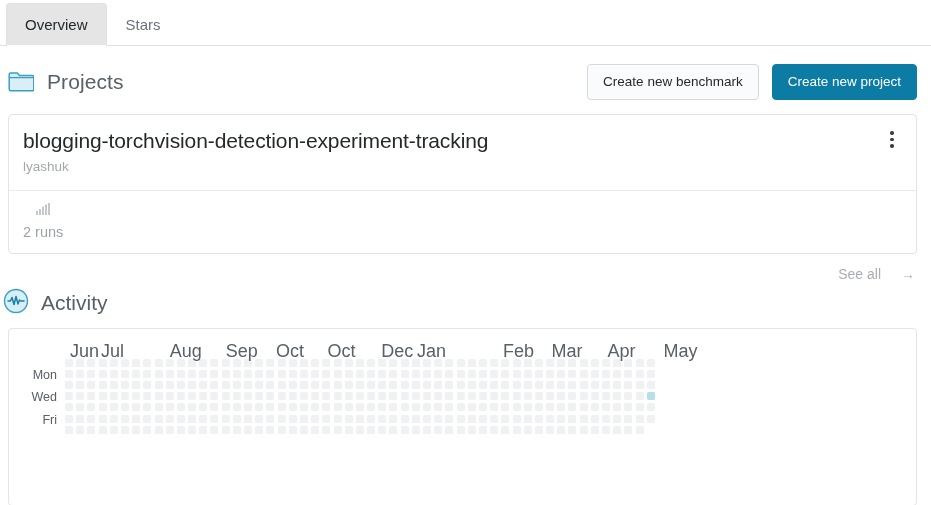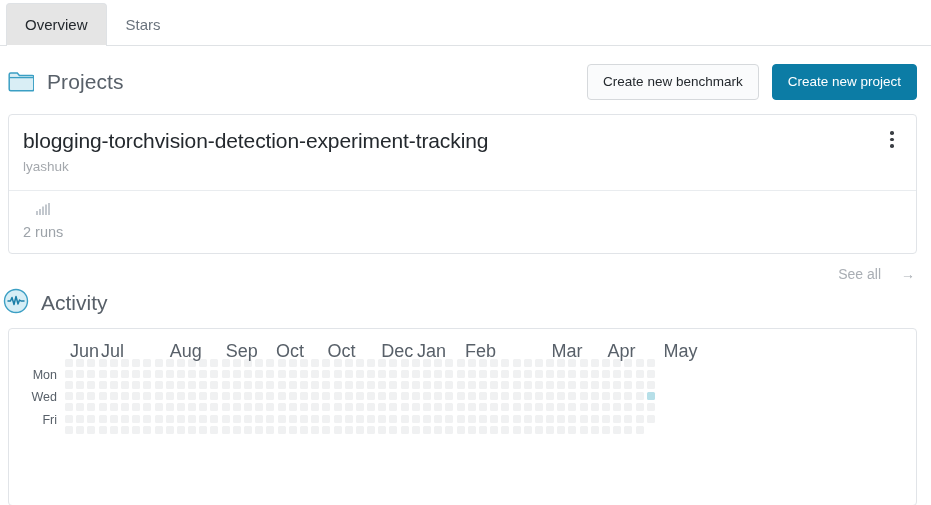--- a/index.html
+++ b/index.html
@@ -343,21 +343,21 @@
     <div class="heatmap">
       <div class="month-row" id="month-row">
           <span class="month-label" style="left: 0px;">Jun</span>
           <span class="month-label" style="left: 31px;">Jul</span>
           <span class="month-label" style="left: 99.68px;">Aug</span>
           <span class="month-label" style="left: 155.68px;">Sep</span>
           <span class="month-label" style="left: 206.08px;">Oct</span>
           <span class="month-label" style="left: 257.6px;">Oct</span>
           <span class="month-label" style="left: 311.36px;">Dec</span>
           <span class="month-label" style="left: 347px;">Jan</span>
-          <span class="month-label" style="left: 395px;">Feb</span>
+          <span class="month-label" style="left: 433px;">Feb</span>
           <span class="month-label" style="left: 481.6px;">Mar</span>
           <span class="month-label" style="left: 537.6px;">Apr</span>
           <span class="month-label" style="left: 593.6px;">May</span>
         </div>
       <div class="grid-wrap">
         <div class="daycol" id="day-col">
             <div class="daylabel blank">.</div>
             <div class="daylabel">Mon</div>
             <div class="daylabel blank">.</div>
             <div class="daylabel">Wed</div>

